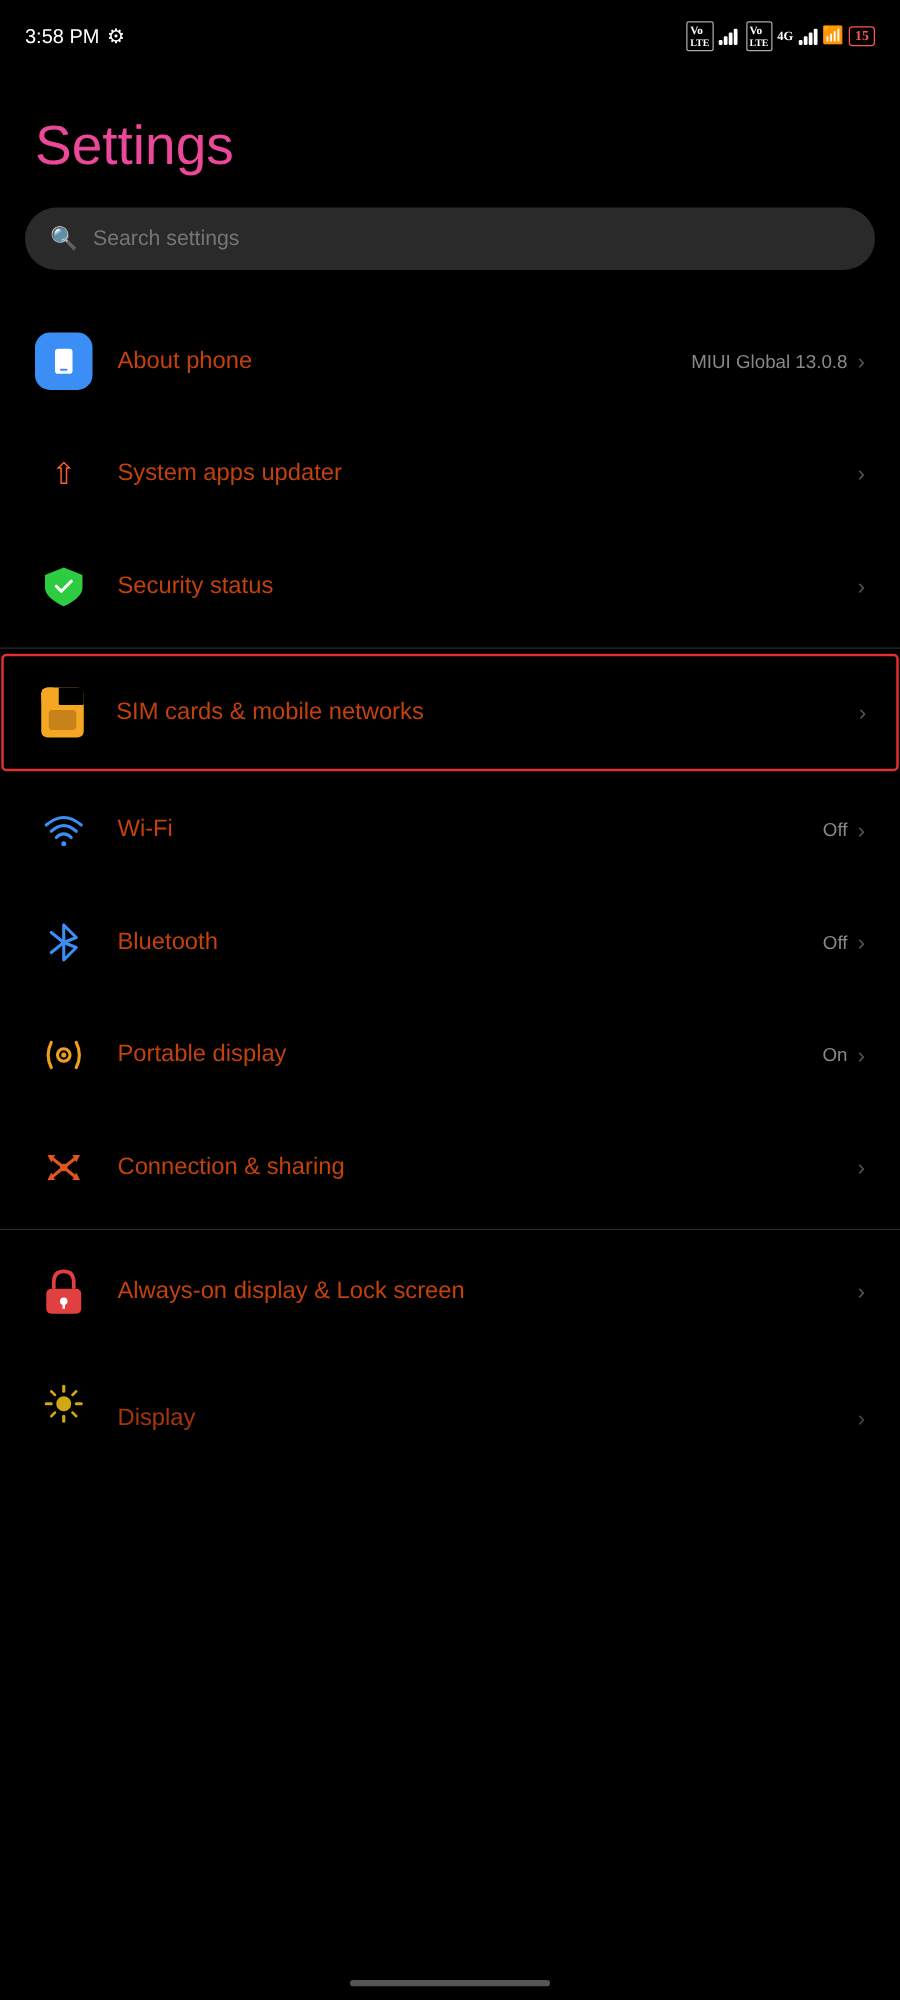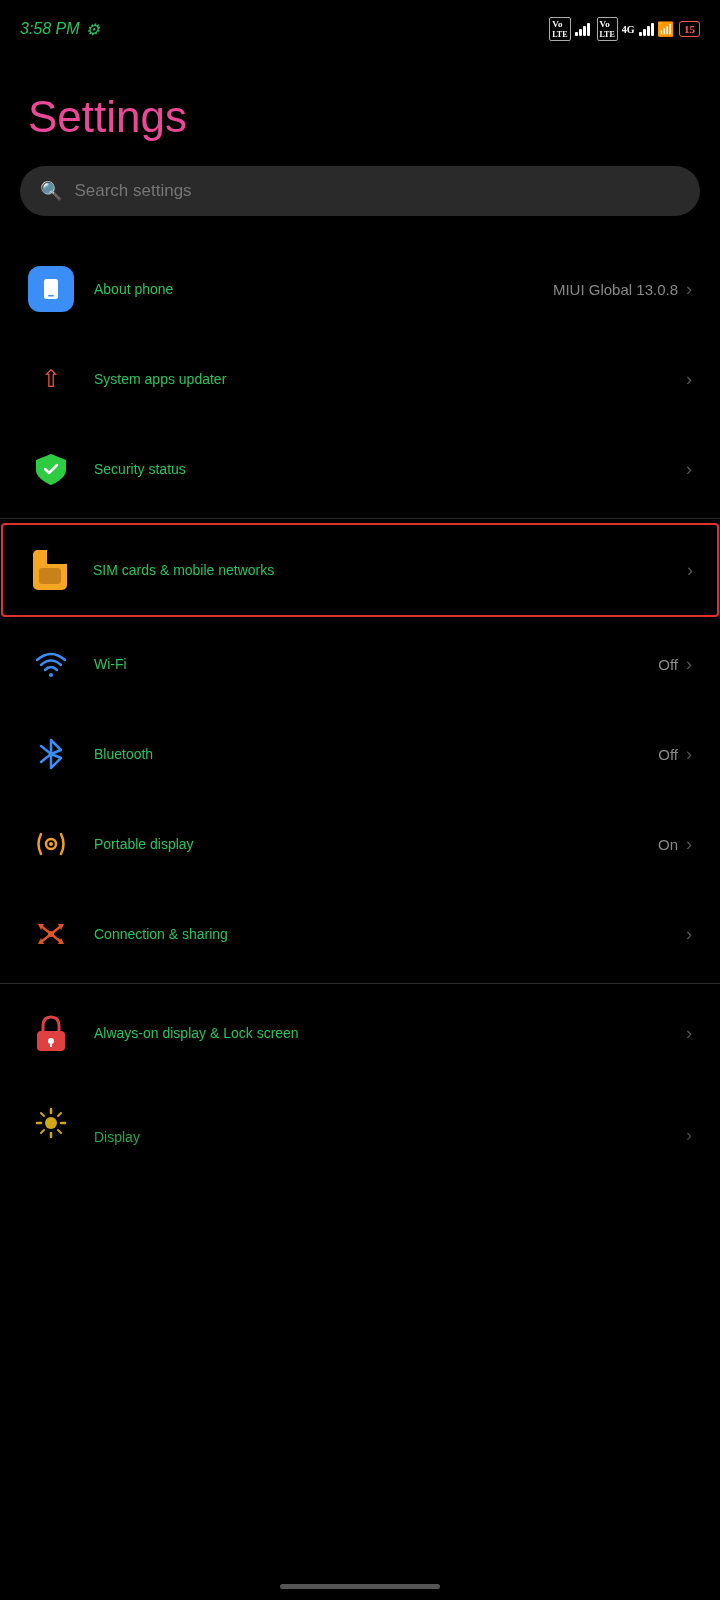--- a/index.html
+++ b/index.html
@@ -20,25 +20,24 @@
       display: flex;
       justify-content: space-between;
       align-items: center;
       padding: 14px 20px 8px 20px;
       height: 52px;
     }
 
     .status-time {
       font-size: 16px;
       font-weight: 500;
-      color: #22c55e;
-      display: flex;
-      align-items: center;
+      color: #ffffff;
+      display: flex;
+      align-items: flex-end;
       gap: 6px;
-      font-style: italic;
     }
 
     .status-icons {
       display: flex;
       align-items: center;
       gap: 4px;
       font-family: Liberation Serif, serif;
     }
 
     .status-icon-text {
@@ -136,23 +135,23 @@
       margin-right: 20px;
       flex-shrink: 0;
       font-size: 22px;
     }
 
     .item-content {
       flex: 1;
     }
 
     .item-label {
-      font-size: 14px;
+      font-size: 19px;
       font-weight: 500;
-      color: #22c55e;
+      color: #c2410c;
     }
 
     .item-sublabel {
       font-size: 15px;
       color: #888;
     }
 
     .item-right {
       display: flex;
       align-items: center;

